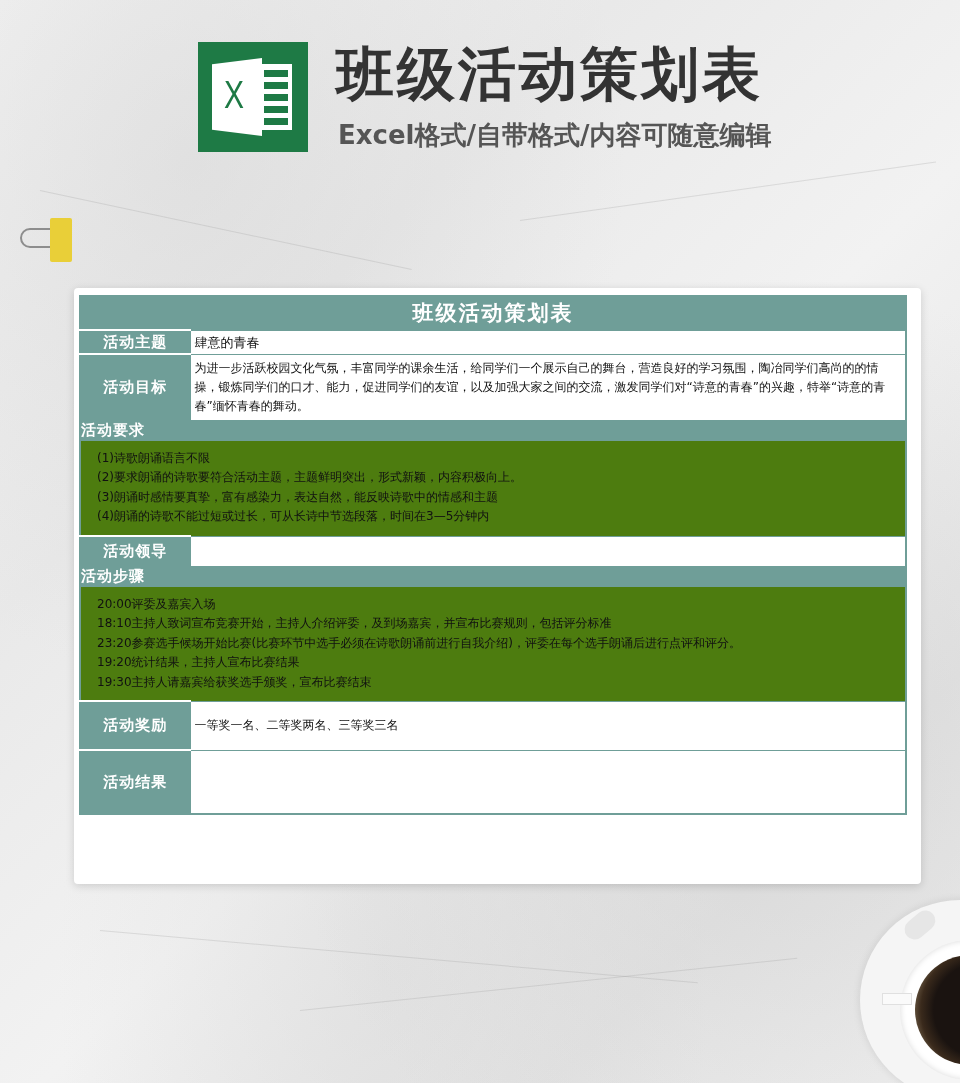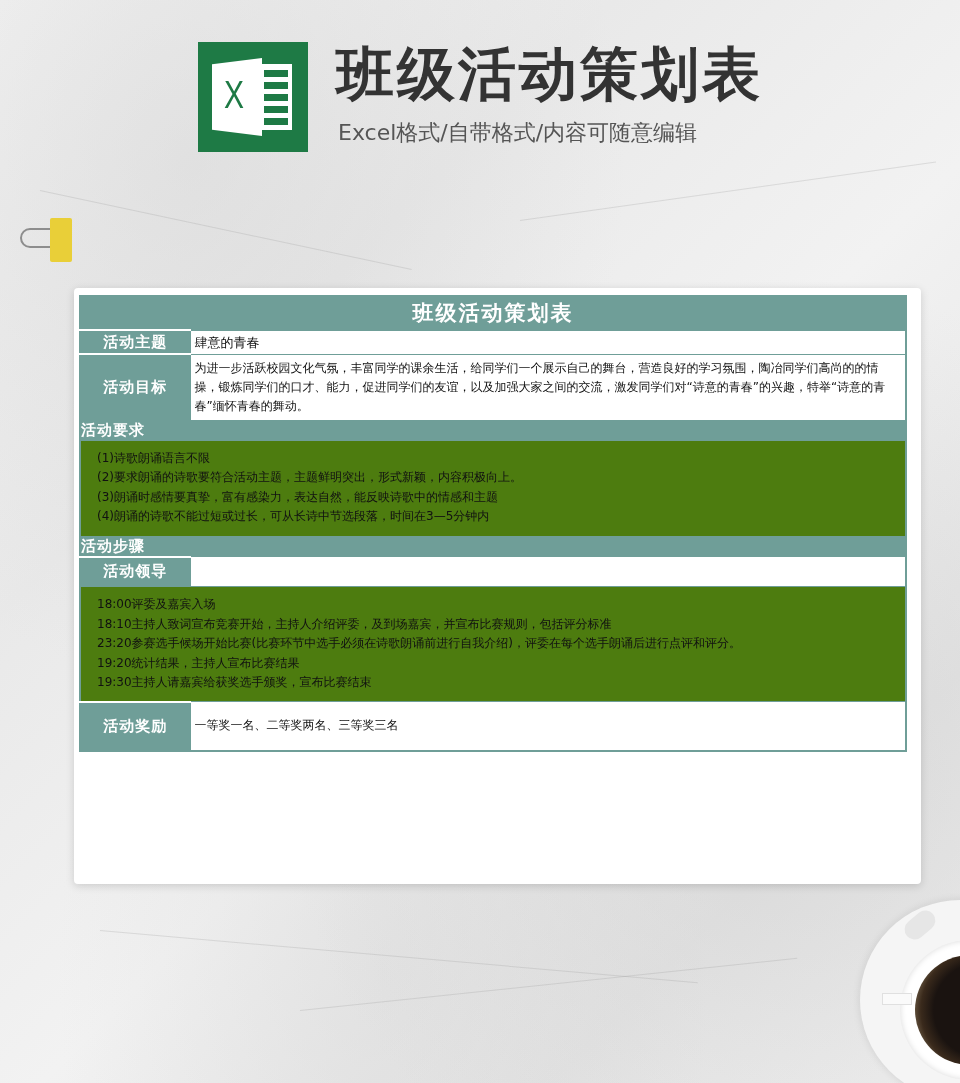--- a/index.html
+++ b/index.html
@@ -34,22 +34,23 @@
     }
     .excel-logo .x-letter {
       position: absolute; left: 26px; top: 36px; font-size: 30px; color: #1e7a45;
       font-family: "Liberation Sans", sans-serif; transform: scaleY(1.3);
     }
     .page-title {
       position: absolute; left: 336px; top: 36px; font-size: 58px; letter-spacing: 3px;
       color: #333; font-weight: bold; font-family: "DejaVu Sans", sans-serif;
     }
     .page-subtitle {
-      position: absolute; left: 338px; top: 118px; font-size: 22px; color: #555;
+      position: absolute; left: 338px; top: 118px; font-size: 26px; color: #555;
       font-family: "DejaVu Sans", sans-serif;
+      font-weight: bold;
     }
     
     .binder-clip { position: absolute; left: 18px; top: 216px; width: 60px; height: 48px; }
     .binder-clip .body { position: absolute; left: 32px; top: 2px; width: 22px; height: 44px; background: #e9cf38; border-radius: 2px; }
     .binder-clip .wire { position: absolute; left: 2px; top: 12px; width: 38px; height: 20px; border: 2px solid #8d8d8d; border-radius: 10px 4px 4px 10px; }
     
     .coffee-saucer { position: absolute; left: 860px; top: 900px; width: 200px; height: 200px; border-radius: 50%; background: #f5f5f5; box-shadow: 0 0 8px rgba(0,0,0,0.1); }
     .coffee-cup { position: absolute; left: 900px; top: 940px; width: 140px; height: 140px; border-radius: 50%; background: #fff; box-shadow: inset 0 0 6px rgba(0,0,0,0.15); }
     .coffee-liquid { position: absolute; left: 915px; top: 955px; width: 110px; height: 110px; border-radius: 50%; background: radial-gradient(circle at 60% 50%, #1a1310 55%, #3a2a1c 70%, #6b5a44 80%); }
     .coffee-handle { position: absolute; left: 903px; top: 915px; width: 34px; height: 20px; border-radius: 10px; background: #e6e6e6; transform: rotate(-40deg); }
@@ -143,35 +144,39 @@
       <td colspan="2" class="section-header">活动要求</td>
     </tr>
     <tr style="height:96px">
       <td colspan="2" class="block-cell">
         <div>(1)诗歌朗诵语言不限</div>
         <div>(2)要求朗诵的诗歌要符合活动主题，主题鲜明突出，形式新颖，内容积极向上。</div>
         <div>(3)朗诵时感情要真挚，富有感染力，表达自然，能反映诗歌中的情感和主题</div>
         <div>(4)朗诵的诗歌不能过短或过长，可从长诗中节选段落，时间在3—5分钟内</div>
       </td>
     </tr>
-    <tr>
-      <td colspan="2" class="section-header">活动步骤</td>
-    </tr>
     <tr style="height:30px">
       <td class="label-cell">活动领导</td>
       <td class="value-cell"></td>
     </tr>
+    <tr>
+      <td colspan="2" class="section-header">活动步骤</td>
+    </tr>
     <tr style="height:112px">
       <td colspan="2" class="block-cell">
-        <div>18:00评委及嘉宾入场</div>
+        <div>20:00评委及嘉宾入场</div>
         <div>18:10主持人致词宣布竞赛开始，主持人介绍评委，及到场嘉宾，并宣布比赛规则，包括评分标准</div>
         <div>23:20参赛选手候场开始比赛(比赛环节中选手必须在诗歌朗诵前进行自我介绍)，评委在每个选手朗诵后进行点评和评分。</div>
         <div>19:20统计结果，主持人宣布比赛结果</div>
         <div>19:30主持人请嘉宾给获奖选手颁奖，宣布比赛结束</div>
       </td>
     </tr>
     <tr style="height:49px">
       <td class="label-cell">活动奖励</td>
       <td class="value-cell">一等奖一名、二等奖两名、三等奖三名</td>
     </tr>
+    <tr style="height:64px">
+      <td class="label-cell">活动结果</td>
+      <td class="value-cell"></td>
+    </tr>
   </tbody>
     </table>
 </div>
 
 </body></html>

